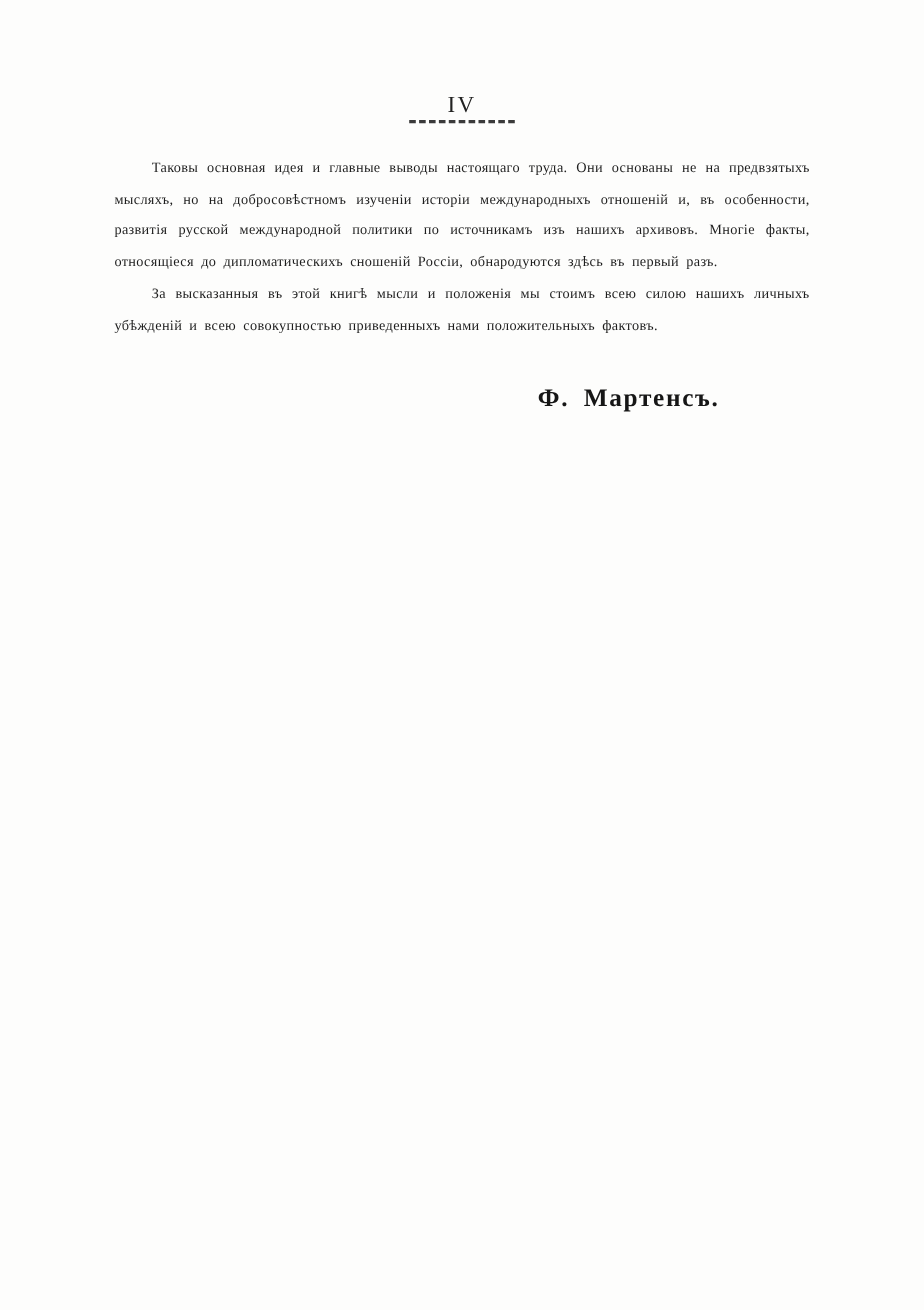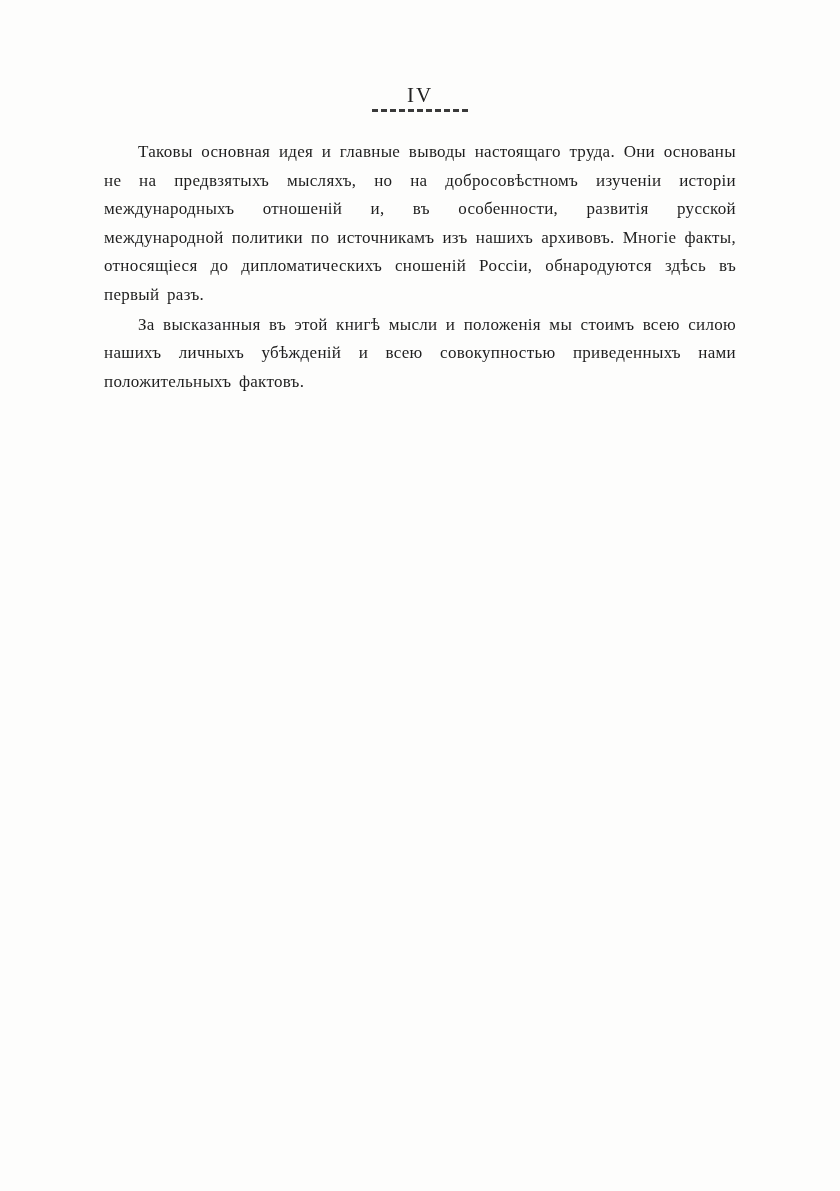--- a/index.html
+++ b/index.html
@@ -37,21 +37,21 @@
     line-height: 1.1;
   }
   .page-number-rule {
     width: 96px;
     margin: 2px auto 0 auto;
     border-bottom: 3px dashed #3a3a3a;
     height: 0;
   }
   .para {
     margin: 0;
-    font-size: 17px;
+    font-size: 13px;
     line-height: 28.6px;
     text-align: justify;
     text-indent: 34px;
     letter-spacing: 0.3px;
     word-spacing: 3px;
     color: #1e1e1e;
   }
   .para + .para {
     margin-top: 1px;
   }
@@ -81,15 +81,16 @@
 
   <div class="page-number-wrap">
     <div class="page-number">IV</div>
     <div class="page-number-rule"></div>
   </div>
 
   <p class="para">Таковы основная идея и главные выводы настоящаго труда. Они основаны не на предвзятыхъ мысляхъ, но на добросовѣстномъ изученіи исторіи международныхъ отношеній и, въ особенности, развитія русской международной политики по источникамъ изъ нашихъ архивовъ. Многіе факты, относящіеся до дипломатическихъ сношеній Россіи, обнародуются здѣсь въ первый разъ.</p>
 
   <p class="para">За высказанныя въ этой книгѣ мысли и положенія мы стоимъ всею силою нашихъ личныхъ убѣжденій и всею совокупностью приведенныхъ нами положительныхъ фактовъ.</p>
 
+  <div class="signature">Ф. Мартенсъ.</div>
 
 
 </div>
 
 </body></html>

